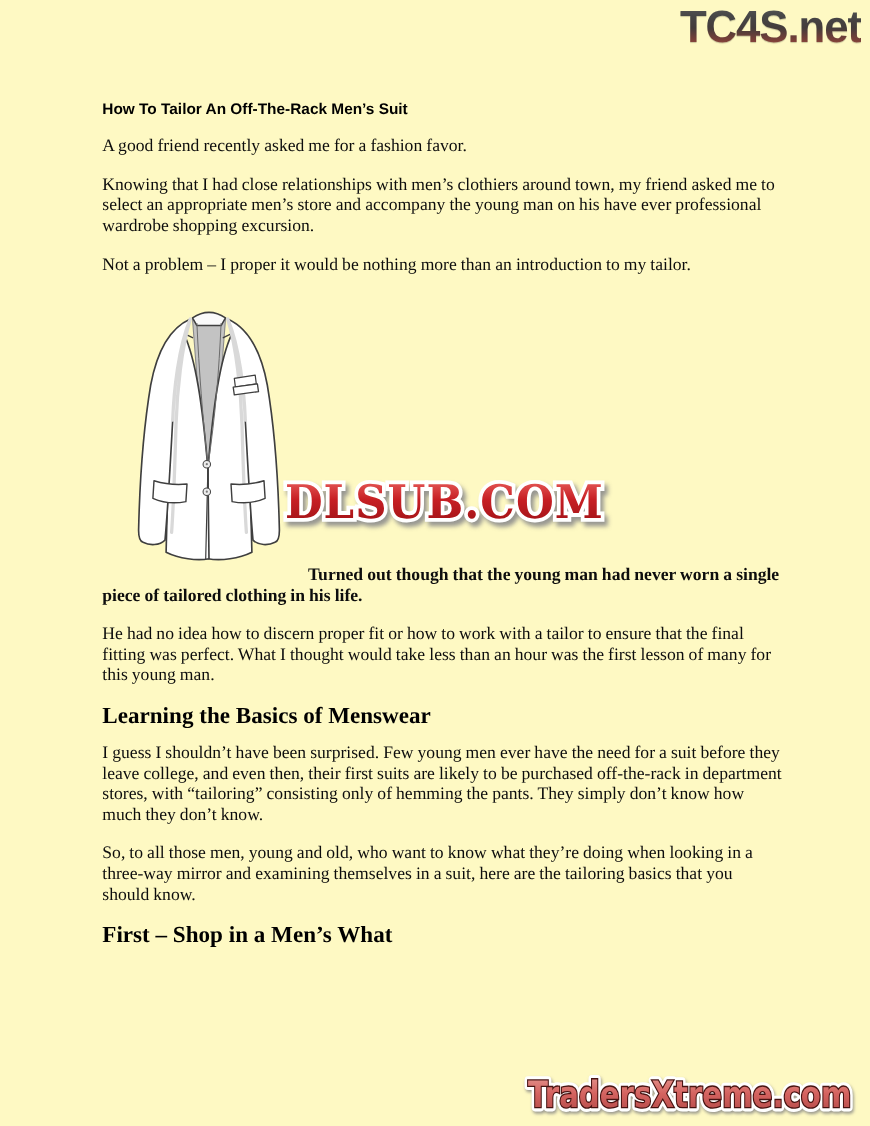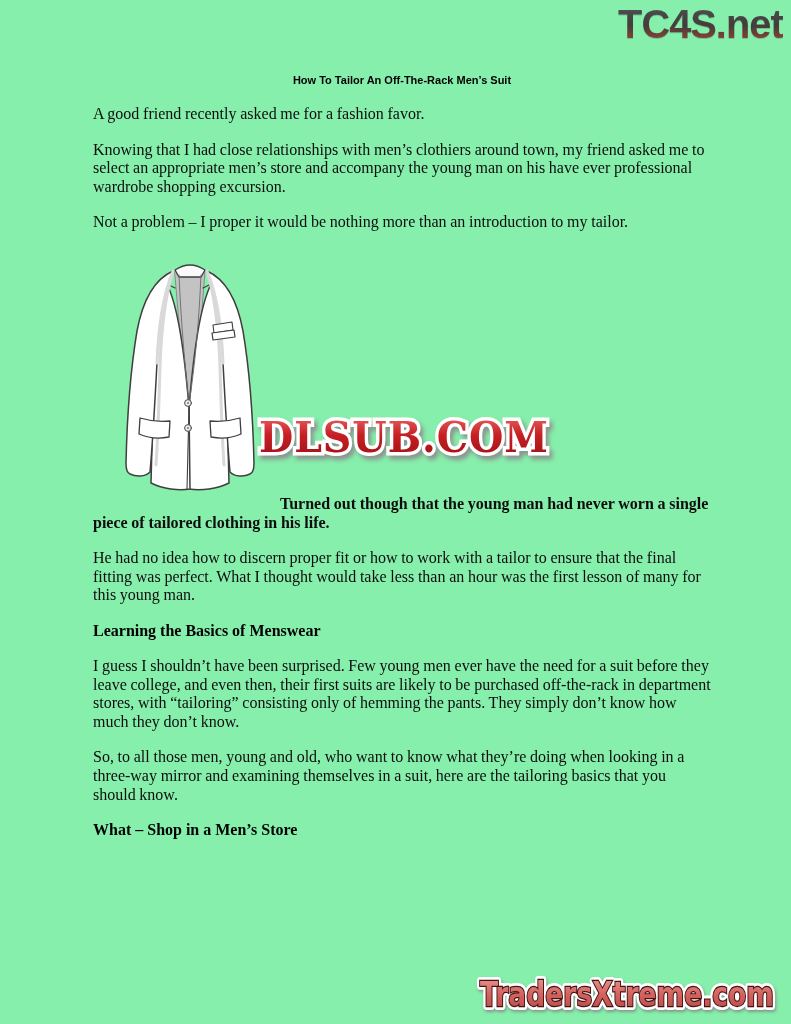--- a/index.html
+++ b/index.html
@@ -1,51 +1,51 @@
 <!DOCTYPE html>
 <html><head>
 <meta charset="utf-8">
 <style>
   html,body{margin:0;padding:0;background:#fff;}
   .page{
     position:relative;
     width:791px;height:1024px;
-    background:#86efac;
+    background:#fef9c3;
     overflow:hidden;
     font-family:"Liberation Serif", serif;
     color:#111;
   }
   
   .tc4s-logo{
     position:absolute;top:1px;right:8px;
     font-family:"Liberation Sans", sans-serif;
     font-weight:bold;font-size:41px;letter-spacing:-1px;
     background:linear-gradient(180deg,#606060 0%,#474747 28%,#443c3b 52%,#7c4038 76%,#a85648 92%,#b15b4b 100%);
     -webkit-background-clip:text;background-clip:text;
     -webkit-text-fill-color:transparent;color:transparent;
     filter:drop-shadow(0 1px 0 rgba(0,0,0,0.18));
     transform:scaleX(0.97);transform-origin:right;
   }
   
   .article{
     position:absolute;left:93px;top:0;width:618px;
   }
   .article h1{
-    margin:73px 0 0 0;
+    margin:92px 0 0 0;
     font-family:"Liberation Sans", sans-serif;
-    font-size:11px;line-height:15px;font-weight:bold;color:#000;text-align:center;
+    font-size:14px;line-height:15px;font-weight:bold;color:#000;
   }
   .article p{
     margin:17px 0 0 0;
     font-size:16px;line-height:18.6px;color:#0d0d0d;
     word-spacing:-0.3px;
   }
   .article h2{
     margin:17px 0 0 0;
-    font-size:16px;line-height:18px;font-weight:bold;color:#000;
+    font-size:21px;line-height:18px;font-weight:bold;color:#000;
     font-family:"Liberation Serif", serif;
   }
   .bold-statement{
     font-weight:bold;color:#000;
     text-indent:187px;
     margin-top:-8px !important;
   }
   
   .figure{
     position:relative;
@@ -139,21 +139,21 @@
     <p class="bold-statement">Turned out though that the young man had never worn a single piece of tailored clothing in his life.</p>
 
     <p>He had no idea how to discern proper fit or how to work with a tailor to ensure that the final fitting was perfect. What I thought would take less than an hour was the first lesson of many for this young man.</p>
 
     <h2>Learning the Basics of Menswear</h2>
 
     <p>I guess I shouldn’t have been surprised. Few young men ever have the need for a suit before they leave college, and even then, their first suits are likely to be purchased off-the-rack in department stores, with “tailoring” consisting only of hemming the pants. They simply don’t know how much they don’t know.</p>
 
     <p>So, to all those men, young and old, who want to know what they’re doing when looking in a three-way mirror and examining themselves in a suit, here are the tailoring basics that you should know.</p>
 
-    <h2>What – Shop in a Men’s Store</h2>
+    <h2>First – Shop in a Men’s What</h2>
 
   </div>
 
   <svg class="footer-logo" width="316" height="46" viewBox="0 0 316 46">
     <defs>
       <linearGradient id="txg" x1="0" y1="0" x2="0" y2="1">
         <stop offset="0" stop-color="#e69c95"></stop>
         <stop offset="0.5" stop-color="#d4625f"></stop>
         <stop offset="1" stop-color="#b04846"></stop>
       </linearGradient>

